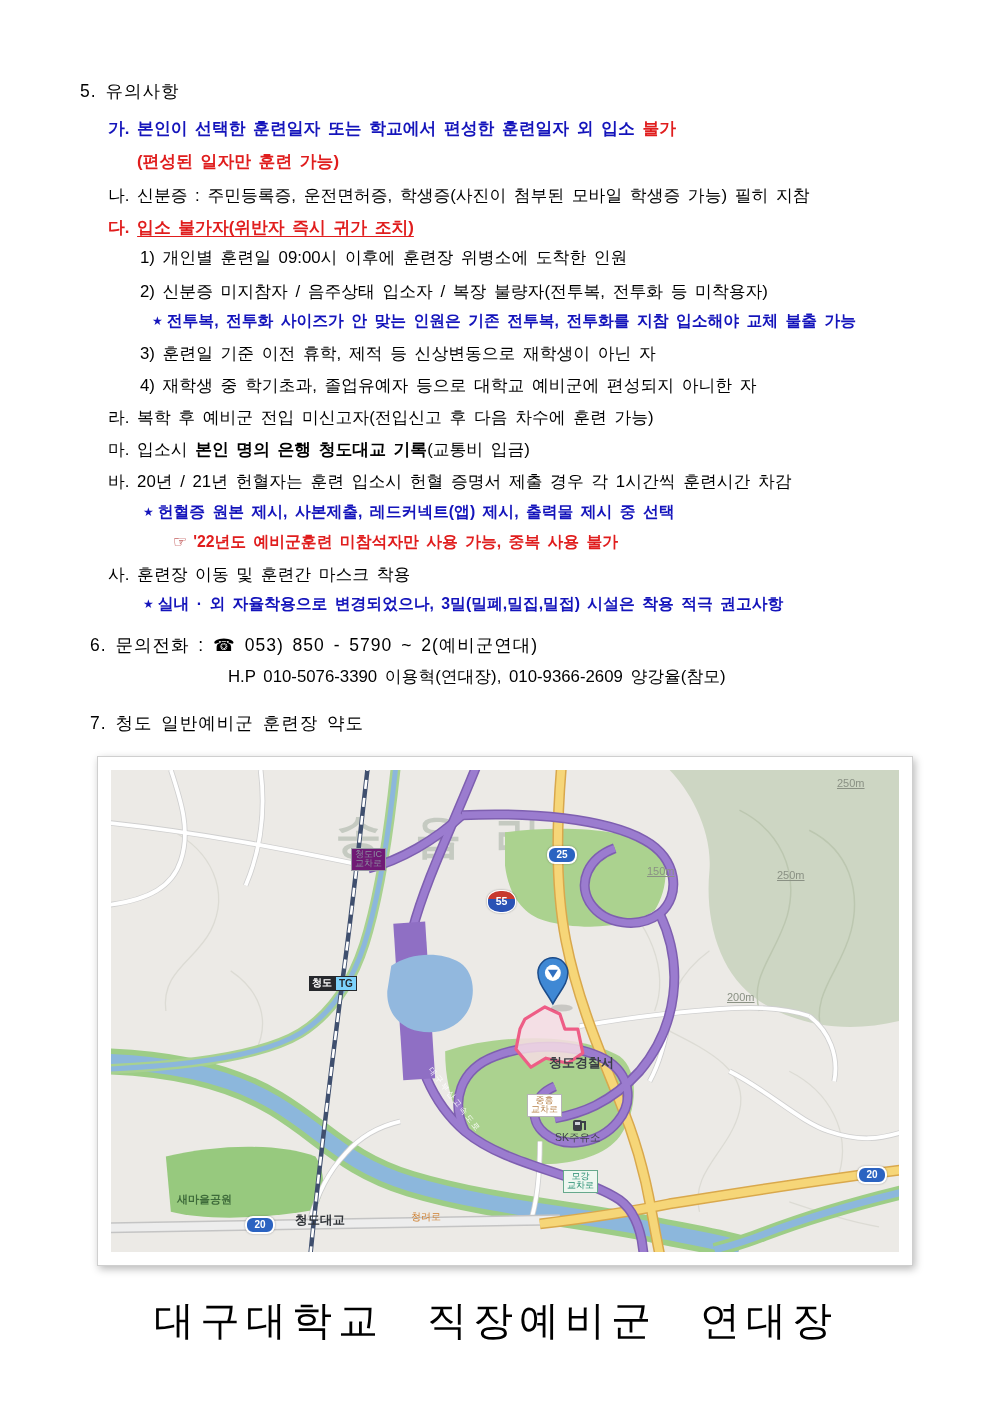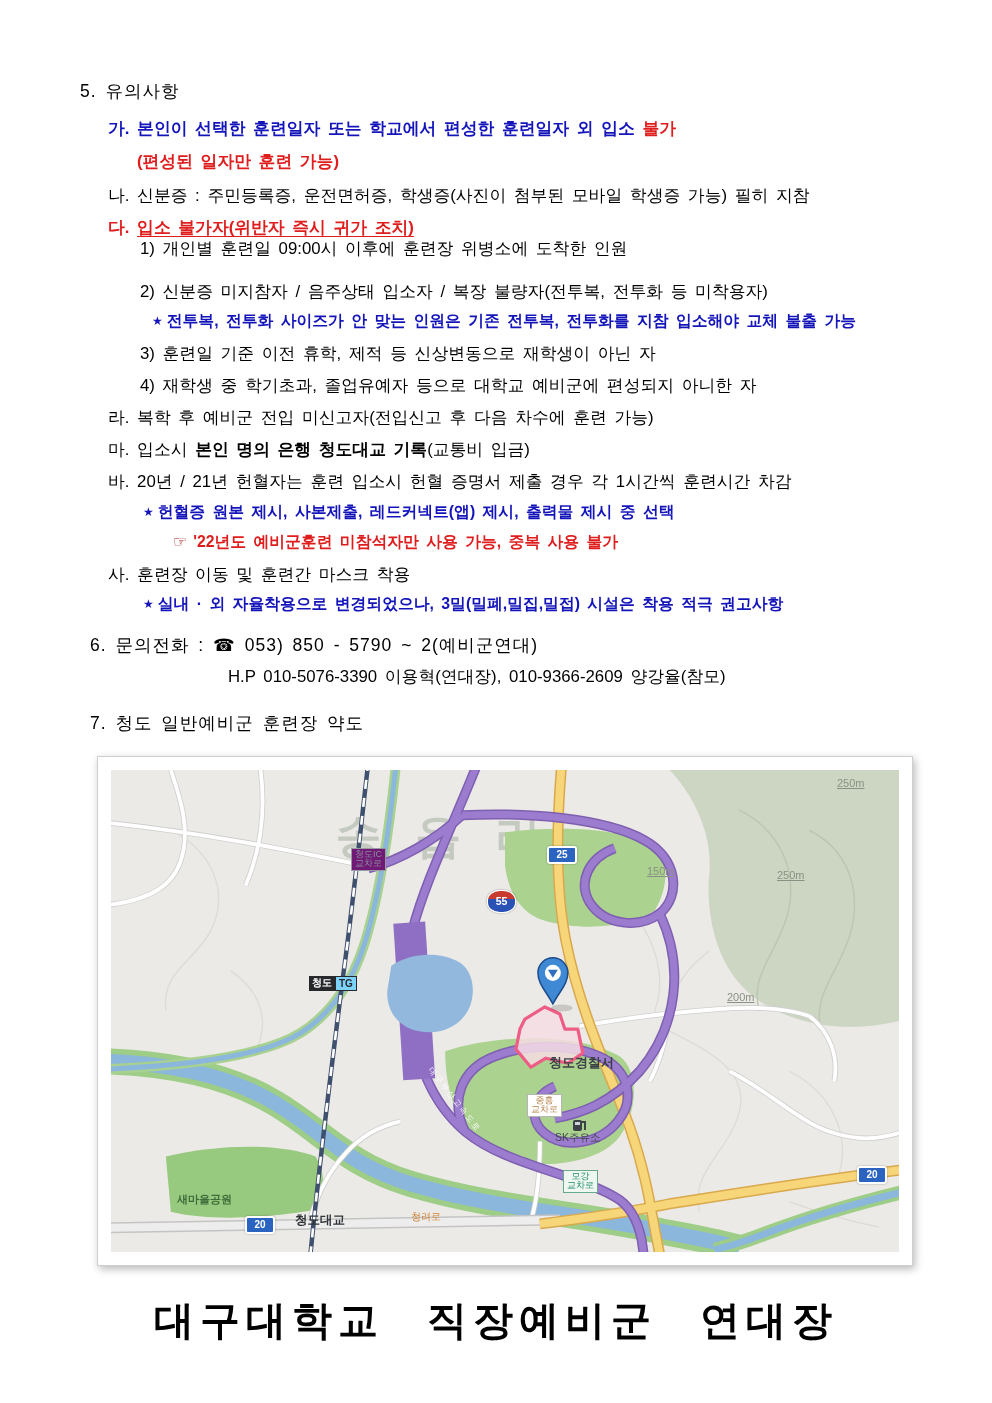--- a/index.html
+++ b/index.html
@@ -8,21 +8,21 @@
   .ln{position:absolute;white-space:nowrap;font-size:16.8px;word-spacing:3px;}
   .h{font-size:17.5px;letter-spacing:1px;}
   .b{font-weight:bold;}
   .blue{color:#1414bb;}
   .red{color:#e01d1d;}
   .darkred{color:#a40d0d;}
   .ul{text-decoration:underline;text-underline-offset:3px;}
   .note{font-size:15.8px;}
   .star{font-size:12px;vertical-align:1px;margin-right:4px;}
   .footer-title{position:absolute;left:0;width:100%;text-align:center;top:1293px;
-      font-size:40px;font-weight:700;letter-spacing:6px;word-spacing:26px;color:#000;}
+      font-size:40px;font-weight:400;letter-spacing:6px;word-spacing:26px;color:#000;}
   .bottom-rule{position:absolute;left:0;right:0;top:1396px;height:5px;background:#4a5fa8;}
 
   
   .map-frame{position:absolute;left:97px;top:756px;width:788px;height:482px;
       background:#fff;border:1px solid #cfcfcf;padding:13px;
       box-shadow:2px 3px 8px rgba(0,0,0,.28);}
   .map-inner{position:relative;width:788px;height:482px;overflow:hidden;background:#eceae6;}
   .map-inner svg{position:absolute;left:0;top:0;}
   .ov{position:absolute;white-space:nowrap;line-height:1.05;}
   .ctr{font-size:11px;color:#8a9184;text-decoration:underline;}
@@ -31,21 +31,21 @@
       color:#8b8fa0;text-align:center;}
   .jcbox2{background:#fff;border:1px solid #b5b5b5;padding:1px 3px;font-size:9px;
       color:#b8854e;text-align:center;}
   .jcbox3{background:#eef7f0;border:1px solid #66a98c;padding:1px 3px;font-size:9px;
       color:#1f8a6d;text-align:center;}
   .shield-exp{width:27px;height:21px;border-radius:45%;border:1px solid #fff;
       background:linear-gradient(180deg,#c8392e 0 38%,#2a52b5 38% 100%);
       color:#fff;font-size:10.5px;font-weight:bold;display:flex;align-items:center;
       justify-content:center;box-shadow:0 0 2px rgba(0,0,0,.4);}
   .shield-nat{min-width:22px;height:14px;padding:0 2px;background:#2b63c1;border:2px solid #fff;
-      border-radius:3px;color:#fff;font-size:10px;font-weight:bold;display:flex;
+      border-radius:8px;color:#fff;font-size:10px;font-weight:bold;display:flex;
       align-items:center;justify-content:center;box-shadow:0 0 2px rgba(0,0,0,.35);}
   .tg{display:flex;font-size:10px;font-weight:bold;line-height:13px;}
   .tg .t1{background:#26282c;color:#fff;padding:0 3px;}
   .tg .t2{background:#7dd3fc;color:#26282c;border:1px solid #26282c;padding:0 3px;}
   .maplabel{font-size:13px;font-weight:bold;color:#3a3f45;}
   .maplabel-sm{font-size:10.5px;color:#40454c;text-align:center;}
   .parklabel{font-size:11px;color:#3e6b3a;font-weight:bold;}
   .bridgelabel{font-size:12.5px;font-weight:bold;color:#2f3338;}
   .roadname{font-size:10px;color:#d08030;}
   .expname{font-size:8px;color:rgba(255,255,255,.9);letter-spacing:2px;
@@ -62,21 +62,21 @@
 
   <div class="ln h" style="left:80px;top:79px">5. 유의사항</div>
 
   <div class="ln blue b" style="left:108px;top:117px"><span>가. 본인이 선택한 훈련일자 또는 학교에서 편성한 훈련일자 외 입소 </span><span class="red">불가</span></div>
   <div class="ln red b" style="left:137px;top:150px">(편성된 일자만 훈련 가능)</div>
 
   <div class="ln" style="left:108px;top:184px">나. 신분증 : 주민등록증, 운전면허증, 학생증(사진이 첨부된 모바일 학생증 가능) 필히 지참</div>
 
   <div class="ln red b" style="left:108px;top:216px"><span>다. </span><span class="ul">입소 불가자(위반자 즉시 귀가 조치)</span></div>
 
-  <div class="ln" style="left:140px;top:237px">1) 개인별 훈련일 09:00시 이후에 훈련장 위병소에 도착한 인원</div>
+  <div class="ln" style="left:140px;top:246px">1) 개인별 훈련일 09:00시 이후에 훈련장 위병소에 도착한 인원</div>
   <div class="ln" style="left:140px;top:280px">2) 신분증 미지참자 / 음주상태 입소자 / 복장 불량자(전투복, 전투화 등 미착용자)</div>
   <div class="ln blue b note" style="left:152px;top:311px"><span class="star">★</span><span>전투복, 전투화 사이즈가 안 맞는 인원은 기존 전투복, 전투화를 지참 입소해야 교체 불출 가능</span></div>
   <div class="ln" style="left:140px;top:342px">3) 훈련일 기준 이전 휴학, 제적 등 신상변동으로 재학생이 아닌 자</div>
   <div class="ln" style="left:140px;top:374px">4) 재학생 중 학기초과, 졸업유예자 등으로 대학교 예비군에 편성되지 아니한 자</div>
 
   <div class="ln" style="left:108px;top:406px">라. 복학 후 예비군 전입 미신고자(전입신고 후 다음 차수에 훈련 가능)</div>
 
   <div class="ln" style="left:108px;top:438px"><span>마. 입소시 </span><span class="b">본인 명의 은행 청도대교 기록</span><span>(교통비 입금)</span></div>
 
   <div class="ln" style="left:108px;top:470px">바. 20년 / 21년 헌혈자는 훈련 입소시 헌혈 증명서 제출 경우 각 1시간씩 훈련시간 차감</div>

